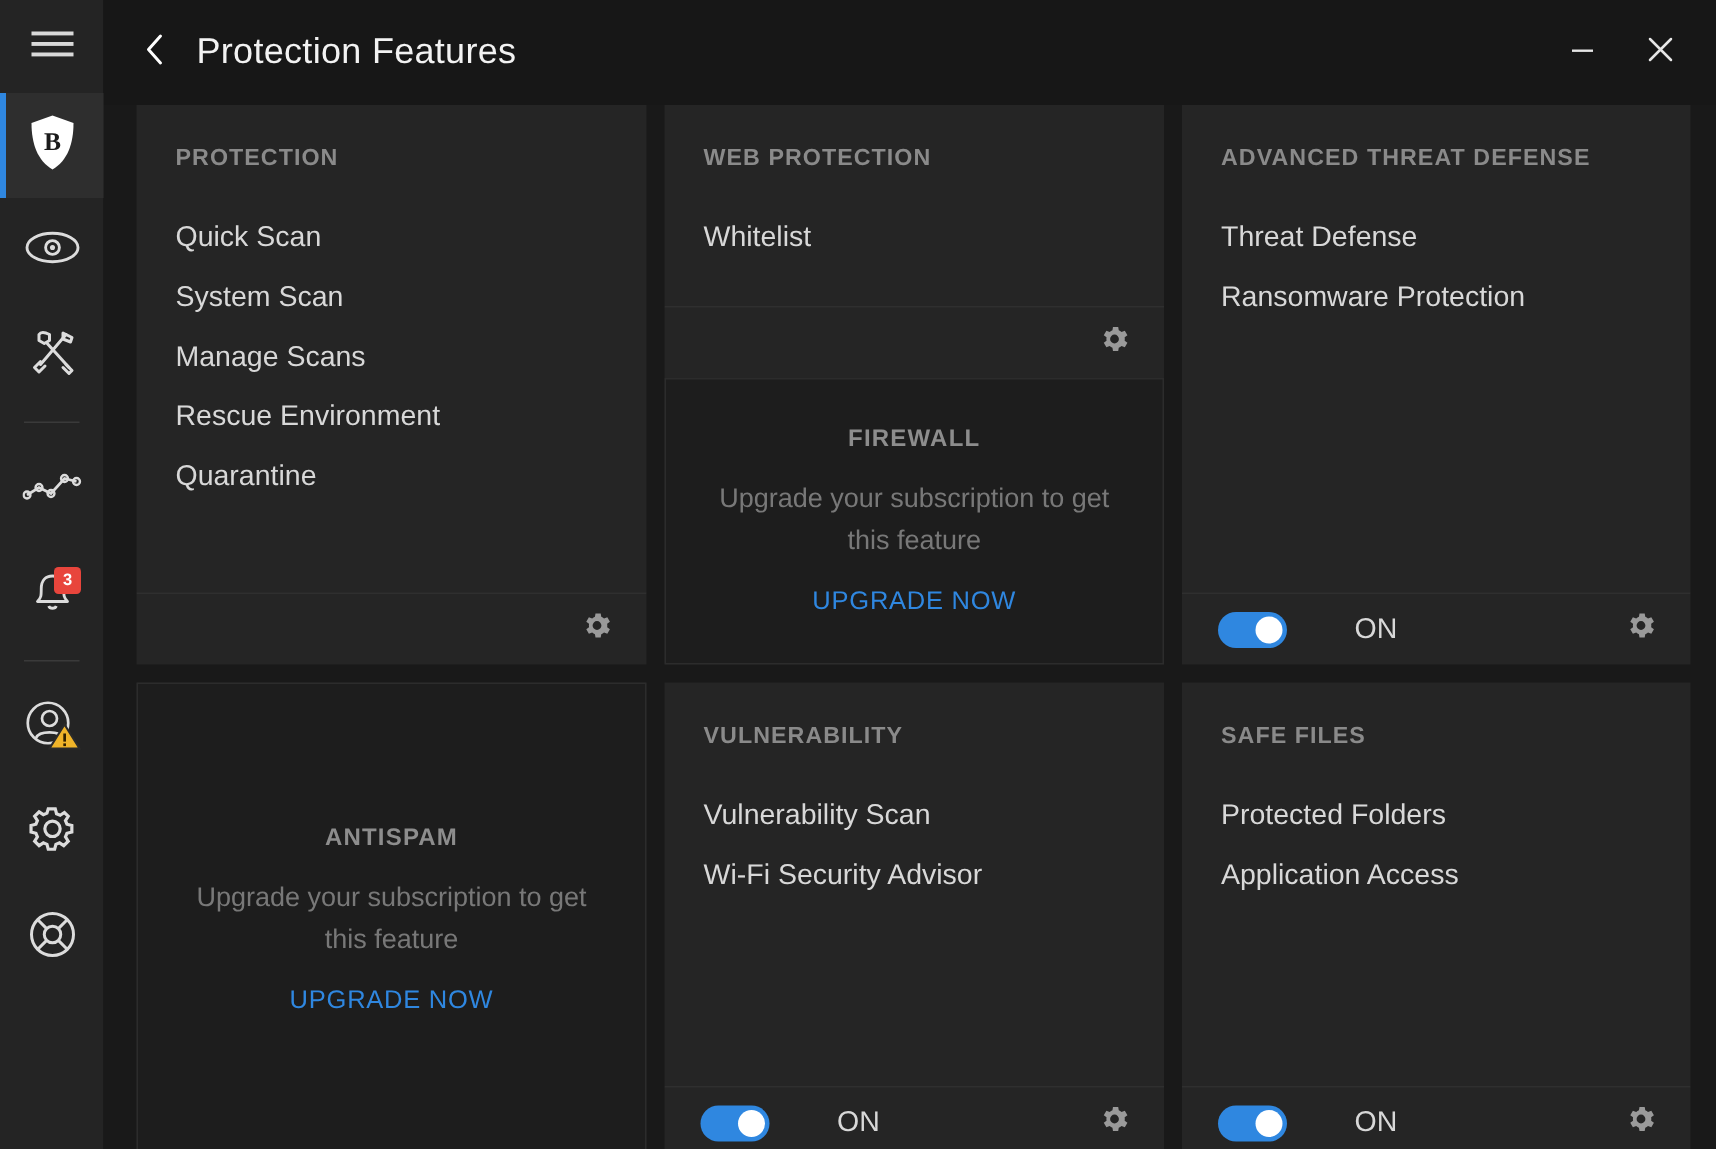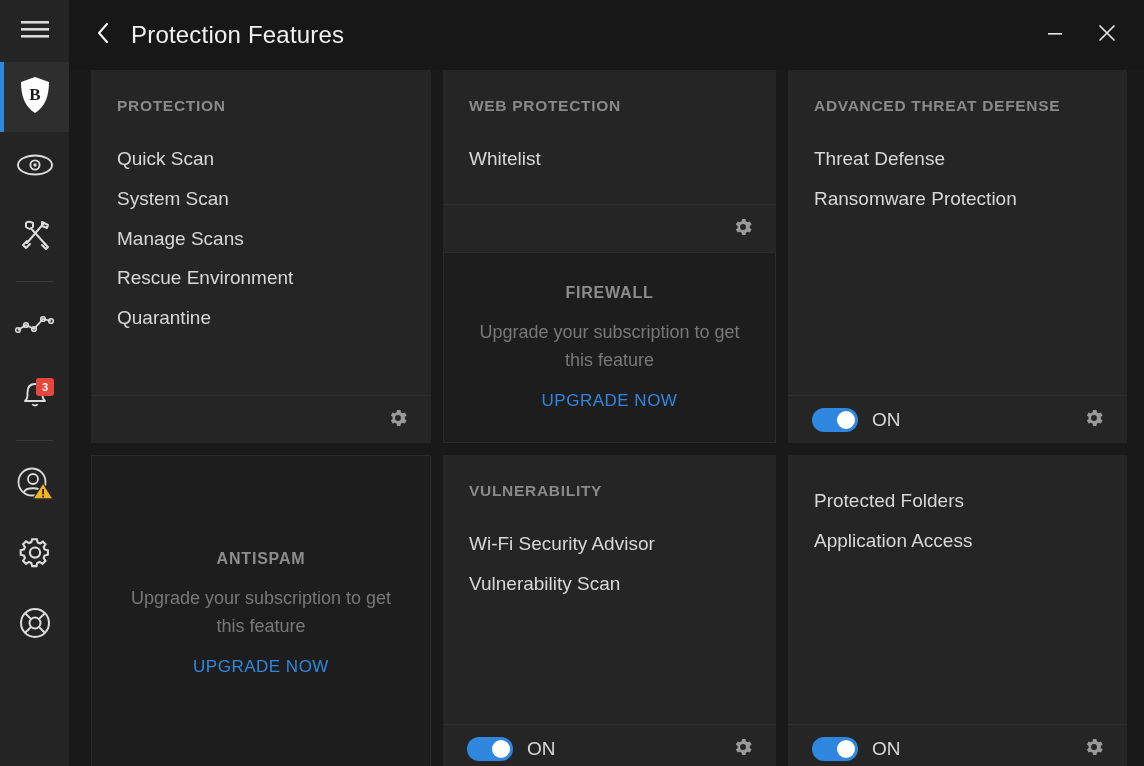--- a/index.html
+++ b/index.html
@@ -104,20 +104,21 @@
     font-size: 19px; color: #d8d8d8;
     padding: 9px 0; line-height: 1.15;
     font-weight: 400;
   }
   .card-foot {
     flex: 0 0 auto;
     height: 48px;
     border-top: 1px solid #2f2f2f;
     display: flex; align-items: center;
     padding: 0 22px 0 24px;
+    gap: 31px;
   }
   .toggle {
     width: 46px; height: 24px;
     border-radius: 12px; background: #2f87e0;
     position: relative; flex: 0 0 auto;
   }
   .toggle .knob {
     position: absolute; top: 3px; right: 3px;
     width: 18px; height: 18px; border-radius: 50%;
     background: #ffffff;
@@ -371,40 +372,41 @@
         <div class="upsell-inner">
           <div class="upsell-title">ANTISPAM</div>
           <div class="upsell-text">Upgrade your subscription to get this feature</div>
           <a class="upsell-cta">UPGRADE NOW</a>
         </div>
       </div>
 
       <div class="card">
         <div class="card-body">
           <div class="card-title">VULNERABILITY</div>
+          <a class="card-link">Vulnerability Scan</a>
           <a class="card-link">Wi-Fi Security Advisor</a>
-          <a class="card-link">Vulnerability Scan</a>
         </div>
         <div class="card-foot">
           <div class="toggle">
             <div class="knob"></div>
           </div>
           <div class="toggle-label">ON</div>
           <div class="gear">
             <span>
               <svg width="22" height="22" viewBox="0 0 24 24">
                 <path fill="#9a9a9a" d="M19.4 13.2a7.6 7.6 0 0 0 0-2.4l2-1.5-1.9-3.3-2.4.9a7.4 7.4 0 0 0-2-1.2l-.4-2.5h-3.8l-.4 2.5c-.7.3-1.4.7-2 1.2l-2.4-.9L4.2 9.3l2 1.5a7.6 7.6 0 0 0 0 2.4l-2 1.5 1.9 3.3 2.4-.9c.6.5 1.3.9 2 1.2l.4 2.5h3.8l.4-2.5c.7-.3 1.4-.7 2-1.2l2.4.9 1.9-3.3-2-1.5zM12 15.2A3.2 3.2 0 1 1 12 8.8a3.2 3.2 0 0 1 0 6.4z"></path>
               </svg>
             </span>
           </div>
         </div>
       </div>
 
       <div class="card">
         <div class="card-body">
+          <div class="card-title">SAFE FILES</div>
           <a class="card-link">Protected Folders</a>
           <a class="card-link">Application Access</a>
         </div>
         <div class="card-foot">
           <div class="toggle">
             <div class="knob"></div>
           </div>
           <div class="toggle-label">ON</div>
           <div class="gear">
             <span>

